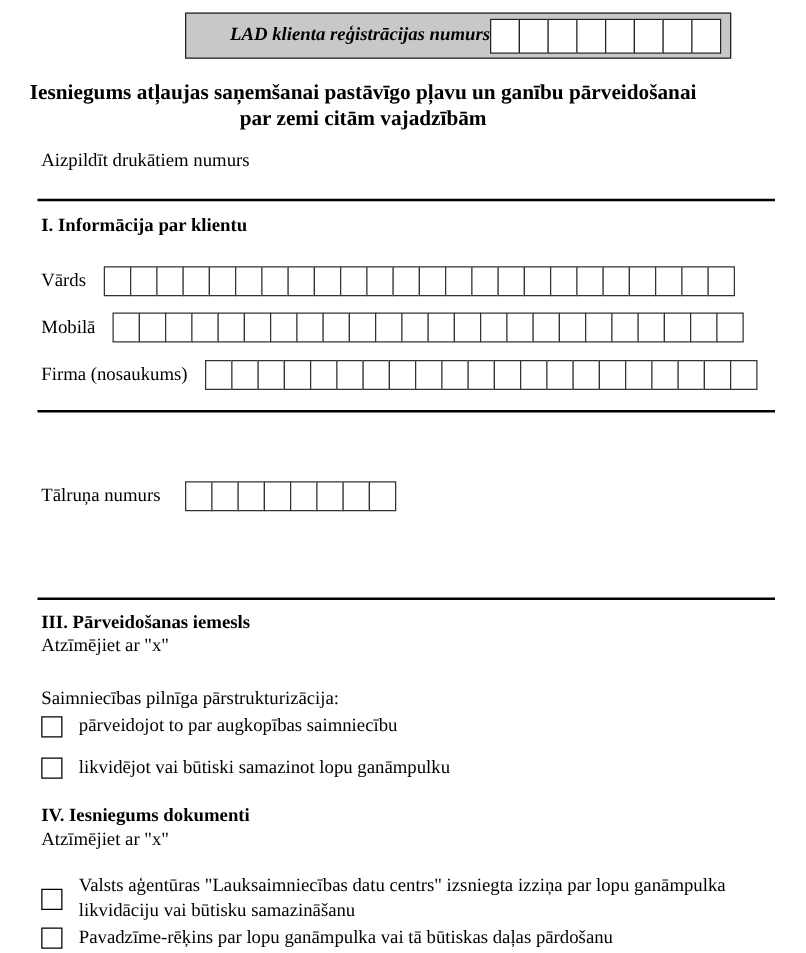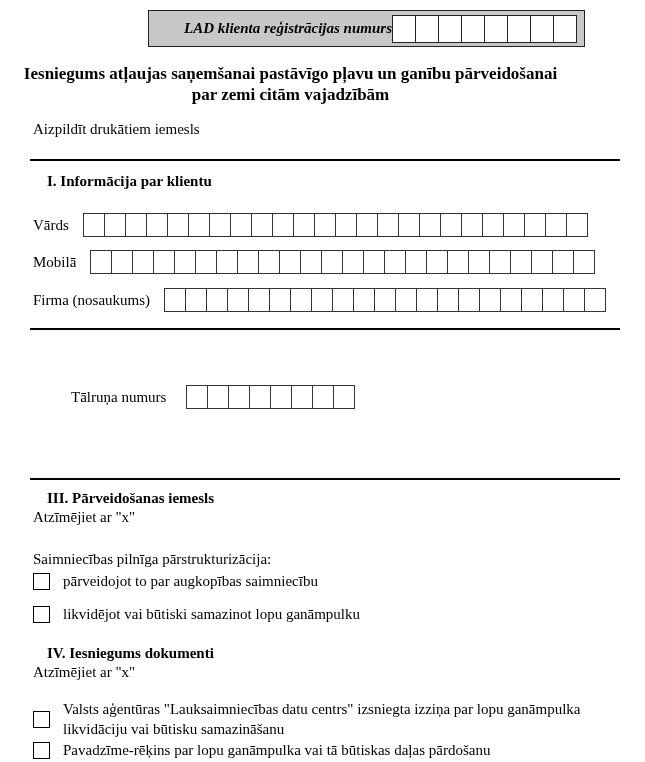--- a/index.html
+++ b/index.html
@@ -68,36 +68,36 @@
     width: 590px;
     border-top: 2px solid #000000;
   }
   .divider.d1 { top: 159px; }
   .divider.d2 { top: 328px; }
   .divider.d3 { top: 478px; }
 
   
   .sect-heading {
     position: absolute;
-    left: 47px;
+    left: 33px;
     font-weight: bold;
     font-size: 15px;
   }
   .mark-note { position: absolute; left: 33px; font-size: 15px; }
 
   
   .field-row {
     position: absolute;
     left: 33px;
     display: flex;
     align-items: center;
   }
   .field-row .f-label { margin-right: 14px; white-space: nowrap; }
   .field-cells .cell { width: 22px; height: 24px; }
-  .phone-row .f-label { margin-right: 20px; margin-left: 38px; }
+  .phone-row .f-label { margin-right: 20px; }
 
   
   .option-row {
     position: absolute;
     left: 33px;
     width: 585px;
     display: flex;
     align-items: center;
   }
   .checkbox {
@@ -129,21 +129,21 @@
         <span class="cell"></span>
         <span class="cell"></span>
       </span>
   </div>
 
   <div class="form-title">
     <div>Iesniegums atļaujas saņemšanai pastāvīgo pļavu un ganību pārveidošanai</div>
     <div>par zemi citām vajadzībām</div>
   </div>
 
-  <div class="fill-instruction">Aizpildīt drukātiem iemesls</div>
+  <div class="fill-instruction">Aizpildīt drukātiem numurs</div>
 
   <div class="divider d1"></div>
 
   <div class="sect-heading" style="top:173px">I. Informācija par klientu</div>
 
   <div class="field-row" style="top:213px">
     <span class="f-label">Vārds</span>
     <span class="cells field-cells">
         <span class="cell"></span>
         <span class="cell"></span>

